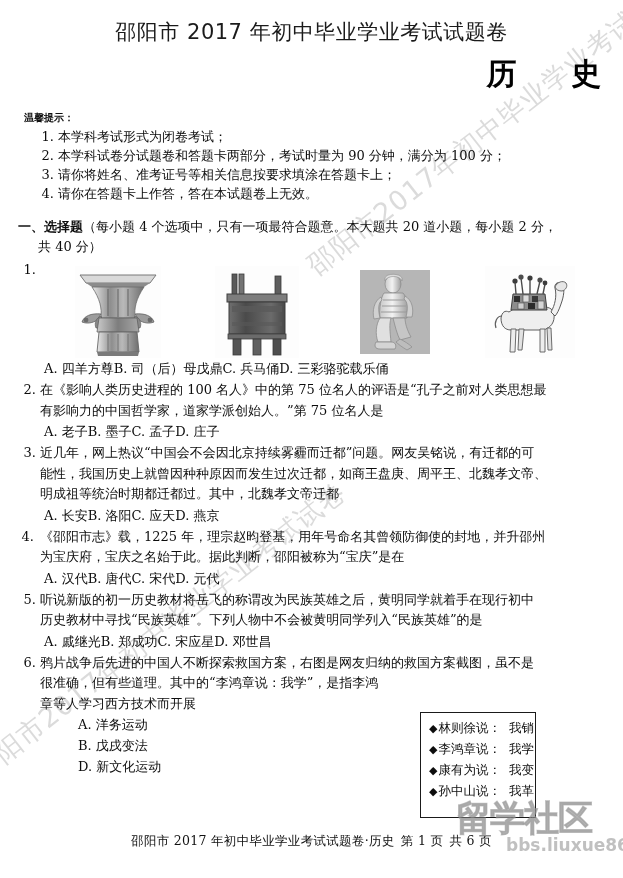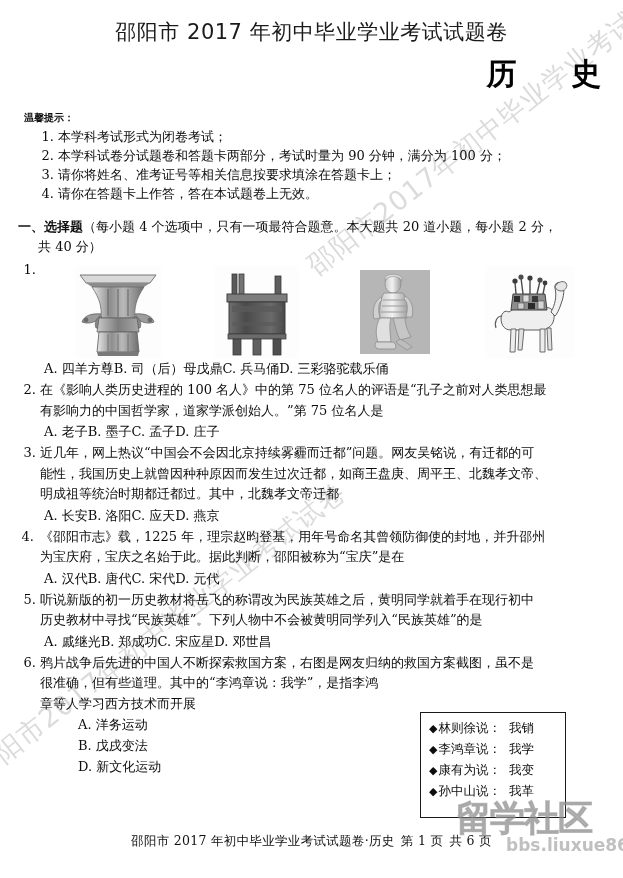--- a/index.html
+++ b/index.html
@@ -194,21 +194,21 @@
   .pic-cell.c3{width:130px;}
   .pic-cell.c4{width:140px;}
 
   .art{display:block;}
 
   
   .inset-box{
     position:absolute;
     left:420px;
     top:712px;
-    width:146px;
+    width:116px;
     height:106px;
     border:1.6px solid #1a1a1a;
     box-sizing:border-box;
     padding:5px 0 0 8px;
     background:#fff;
     z-index:4;
   }
   .inset-line{
     font-size:12.5px;
     line-height:20px;

